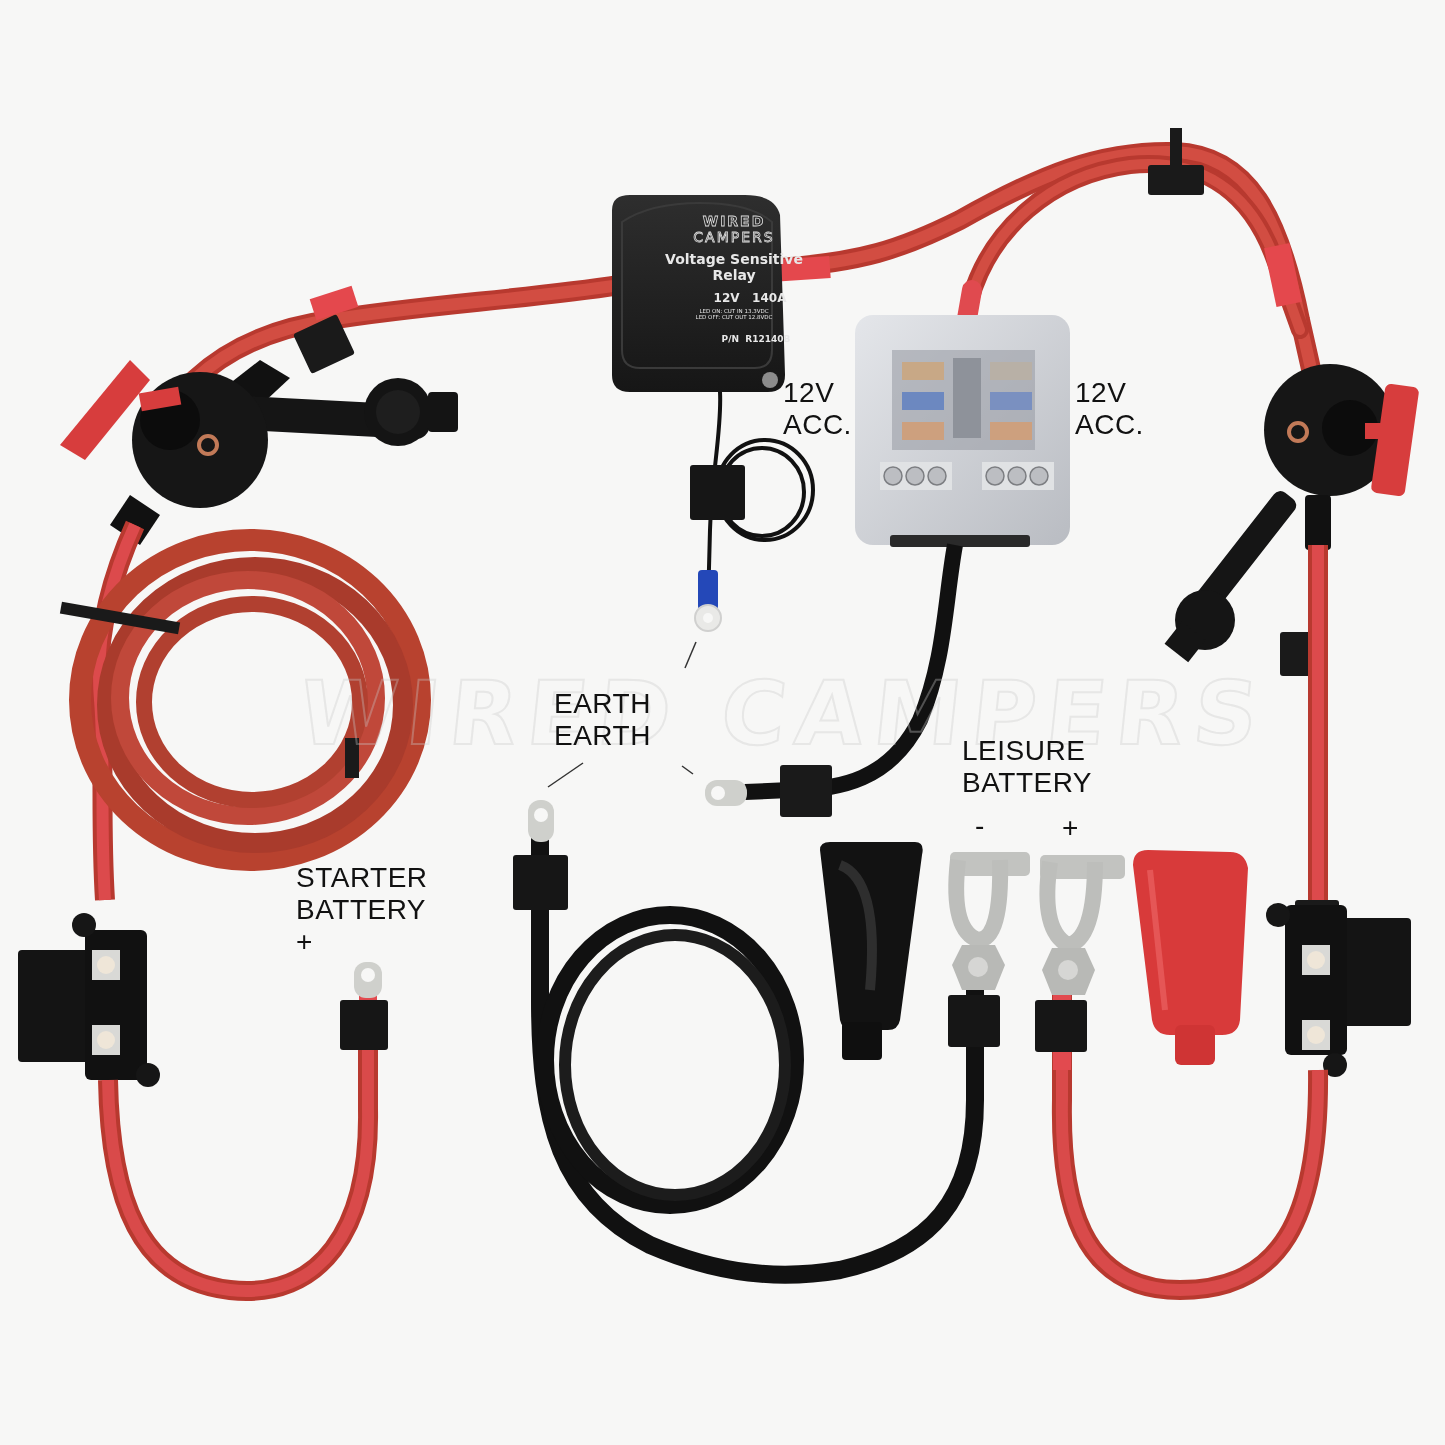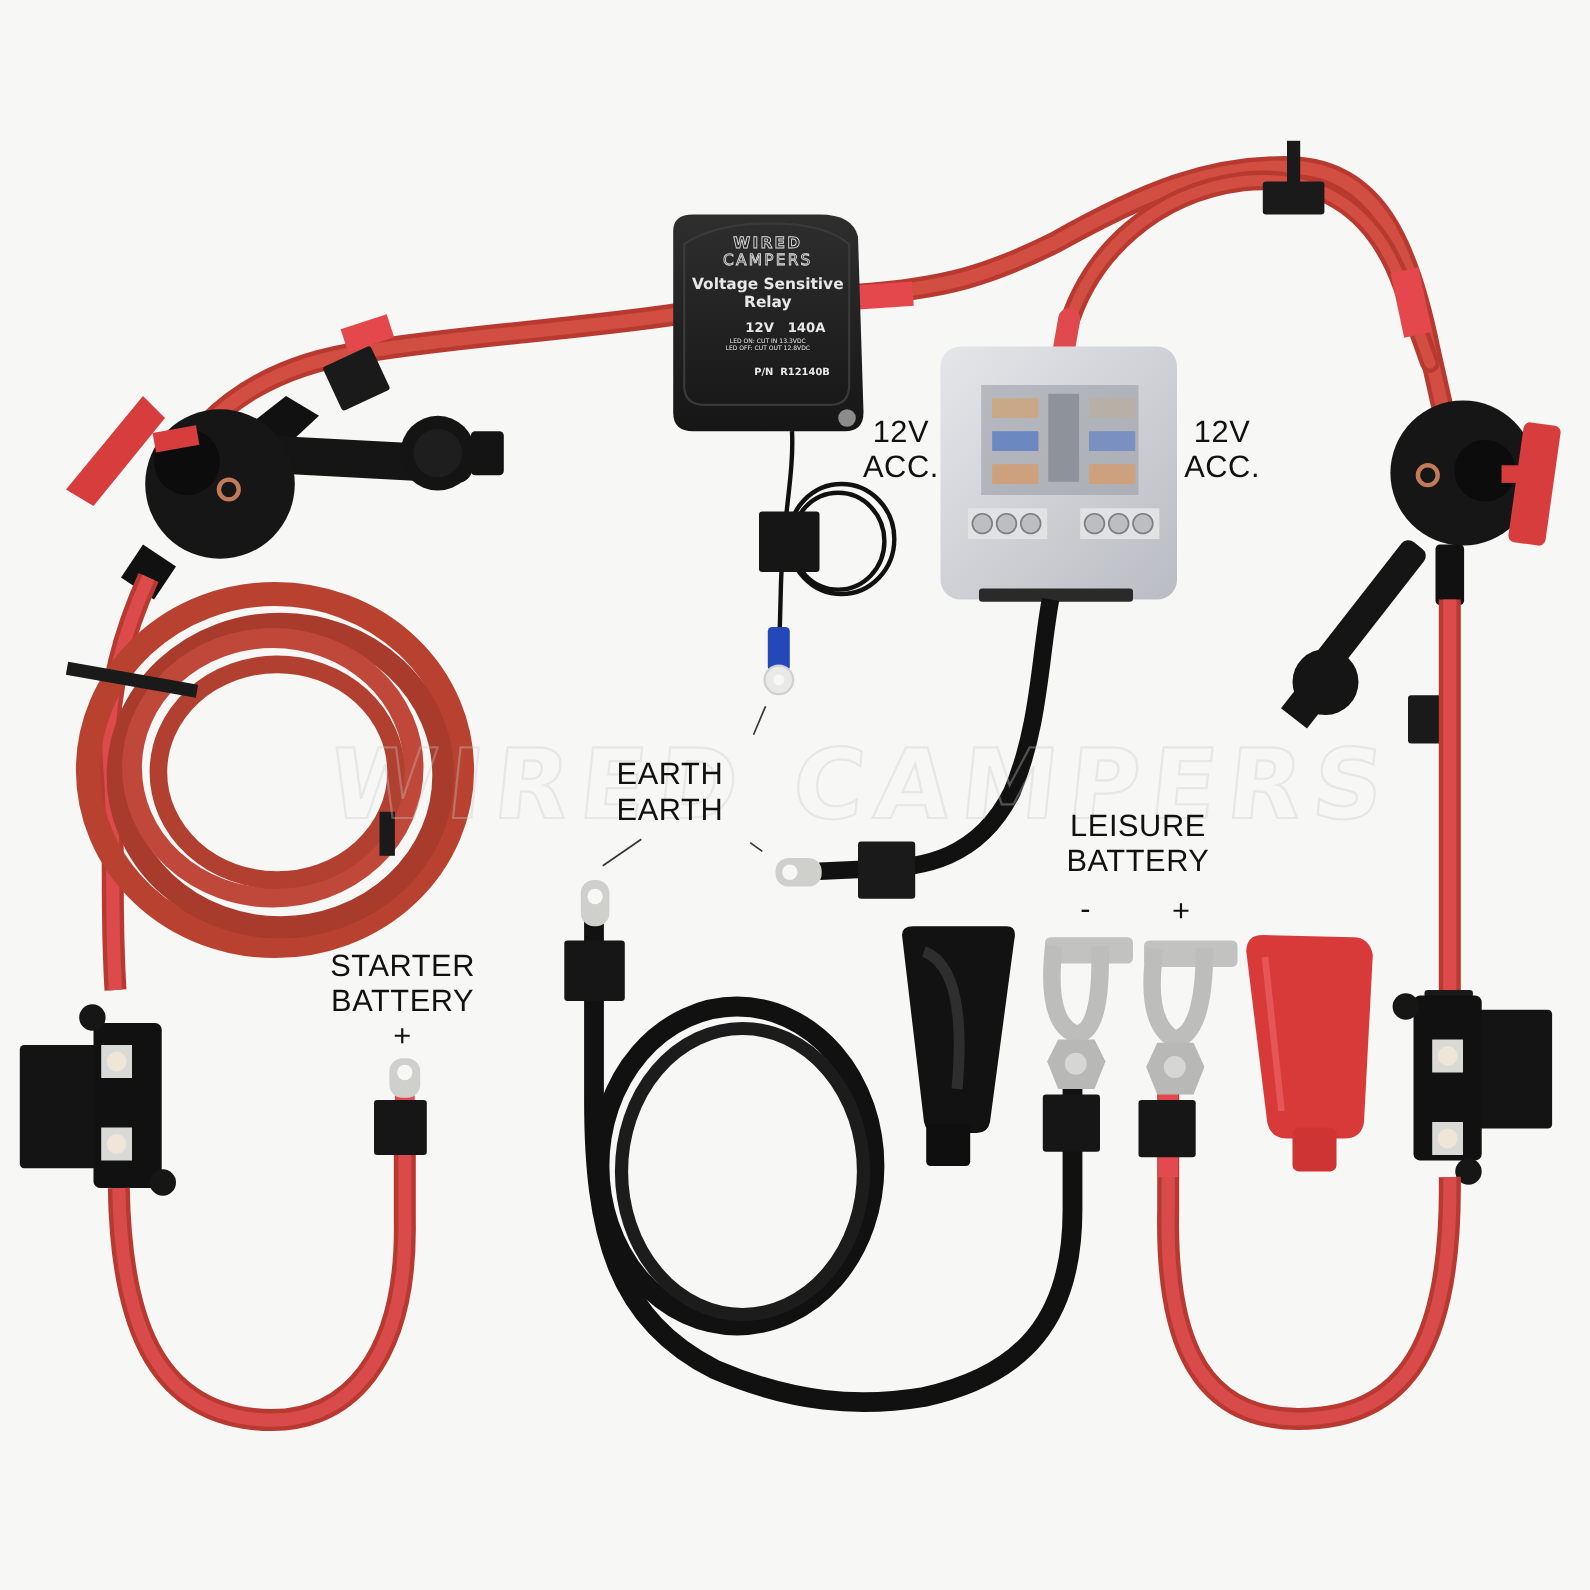--- a/index.html
+++ b/index.html
@@ -1,18 +1,18 @@
 <!DOCTYPE html>
 <html><head>
 <meta charset="utf-8">
 <style>
   html,body{margin:0;padding:0;background:#f7f7f6;}
   body{width:1445px;height:1445px;position:relative;overflow:hidden;font-family:"Liberation Sans",sans-serif;}
   #scene{position:absolute;left:0;top:0;width:1445px;height:1445px;}
-  .label{position:absolute;color:#111;font-family:"Liberation Sans",sans-serif;font-size:28px;line-height:32px;text-align:center;letter-spacing:0.5px;}
+  .label{position:absolute;color:#111;font-family:"Liberation Sans",sans-serif;font-size:28px;line-height:32px;text-align:left;letter-spacing:0.5px;}
   .label span{display:block;}
   .relay-text{position:absolute;text-align:center;color:#e8e8e8;font-family:"DejaVu Sans",sans-serif;}
   .watermark{position:absolute;left:300px;top:662px;font-family:"DejaVu Sans",sans-serif;font-weight:bold;font-size:88px;letter-spacing:10px;color:transparent;-webkit-text-stroke:2px rgba(200,200,200,0.35);transform:skewX(-6deg);}
 </style>
 </head>
 <body>
 
 <div id="scene">
 <svg width="1445" height="1445" viewBox="0 0 1445 1445" xmlns="http://www.w3.org/2000/svg">
   <defs>
@@ -222,21 +222,21 @@
     <line x1="696" y1="642" x2="685" y2="668"></line>
     <line x1="583" y1="763" x2="548" y2="787"></line>
     <line x1="682" y1="766" x2="693" y2="774"></line>
   </g>
 </svg>
 
 
 <div class="watermark">WIRED CAMPERS</div>
 
 
-<div class="relay-text" style="left:612px;top:213px;width:172px;">
+<div class="relay-text" style="left:648px;top:213px;width:172px;">
   <div style="font-size:14px;font-weight:bold;letter-spacing:2px;color:transparent;-webkit-text-stroke:0.8px #ddd;">WIRED</div>
   <div style="font-size:14px;font-weight:normal;letter-spacing:2px;color:transparent;-webkit-text-stroke:0.8px #ddd;">CAMPERS</div>
   <div style="font-size:14px;font-weight:bold;margin-top:6px;">Voltage Sensitive Relay</div>
   <div style="font-size:12px;font-weight:bold;margin-top:8px;white-space:pre;padding-left:32px;">12V   140A</div>
   <div style="font-size:5.5px;margin-top:3px;">LED  ON: CUT IN 13.3VDC</div>
   <div style="font-size:5.5px;">LED OFF: CUT OUT 12.8VDC</div>
   <div style="font-size:9px;font-weight:bold;margin-top:14px;white-space:pre;margin-left:44px;">P/N  R12140B</div>
 </div>
 
 

